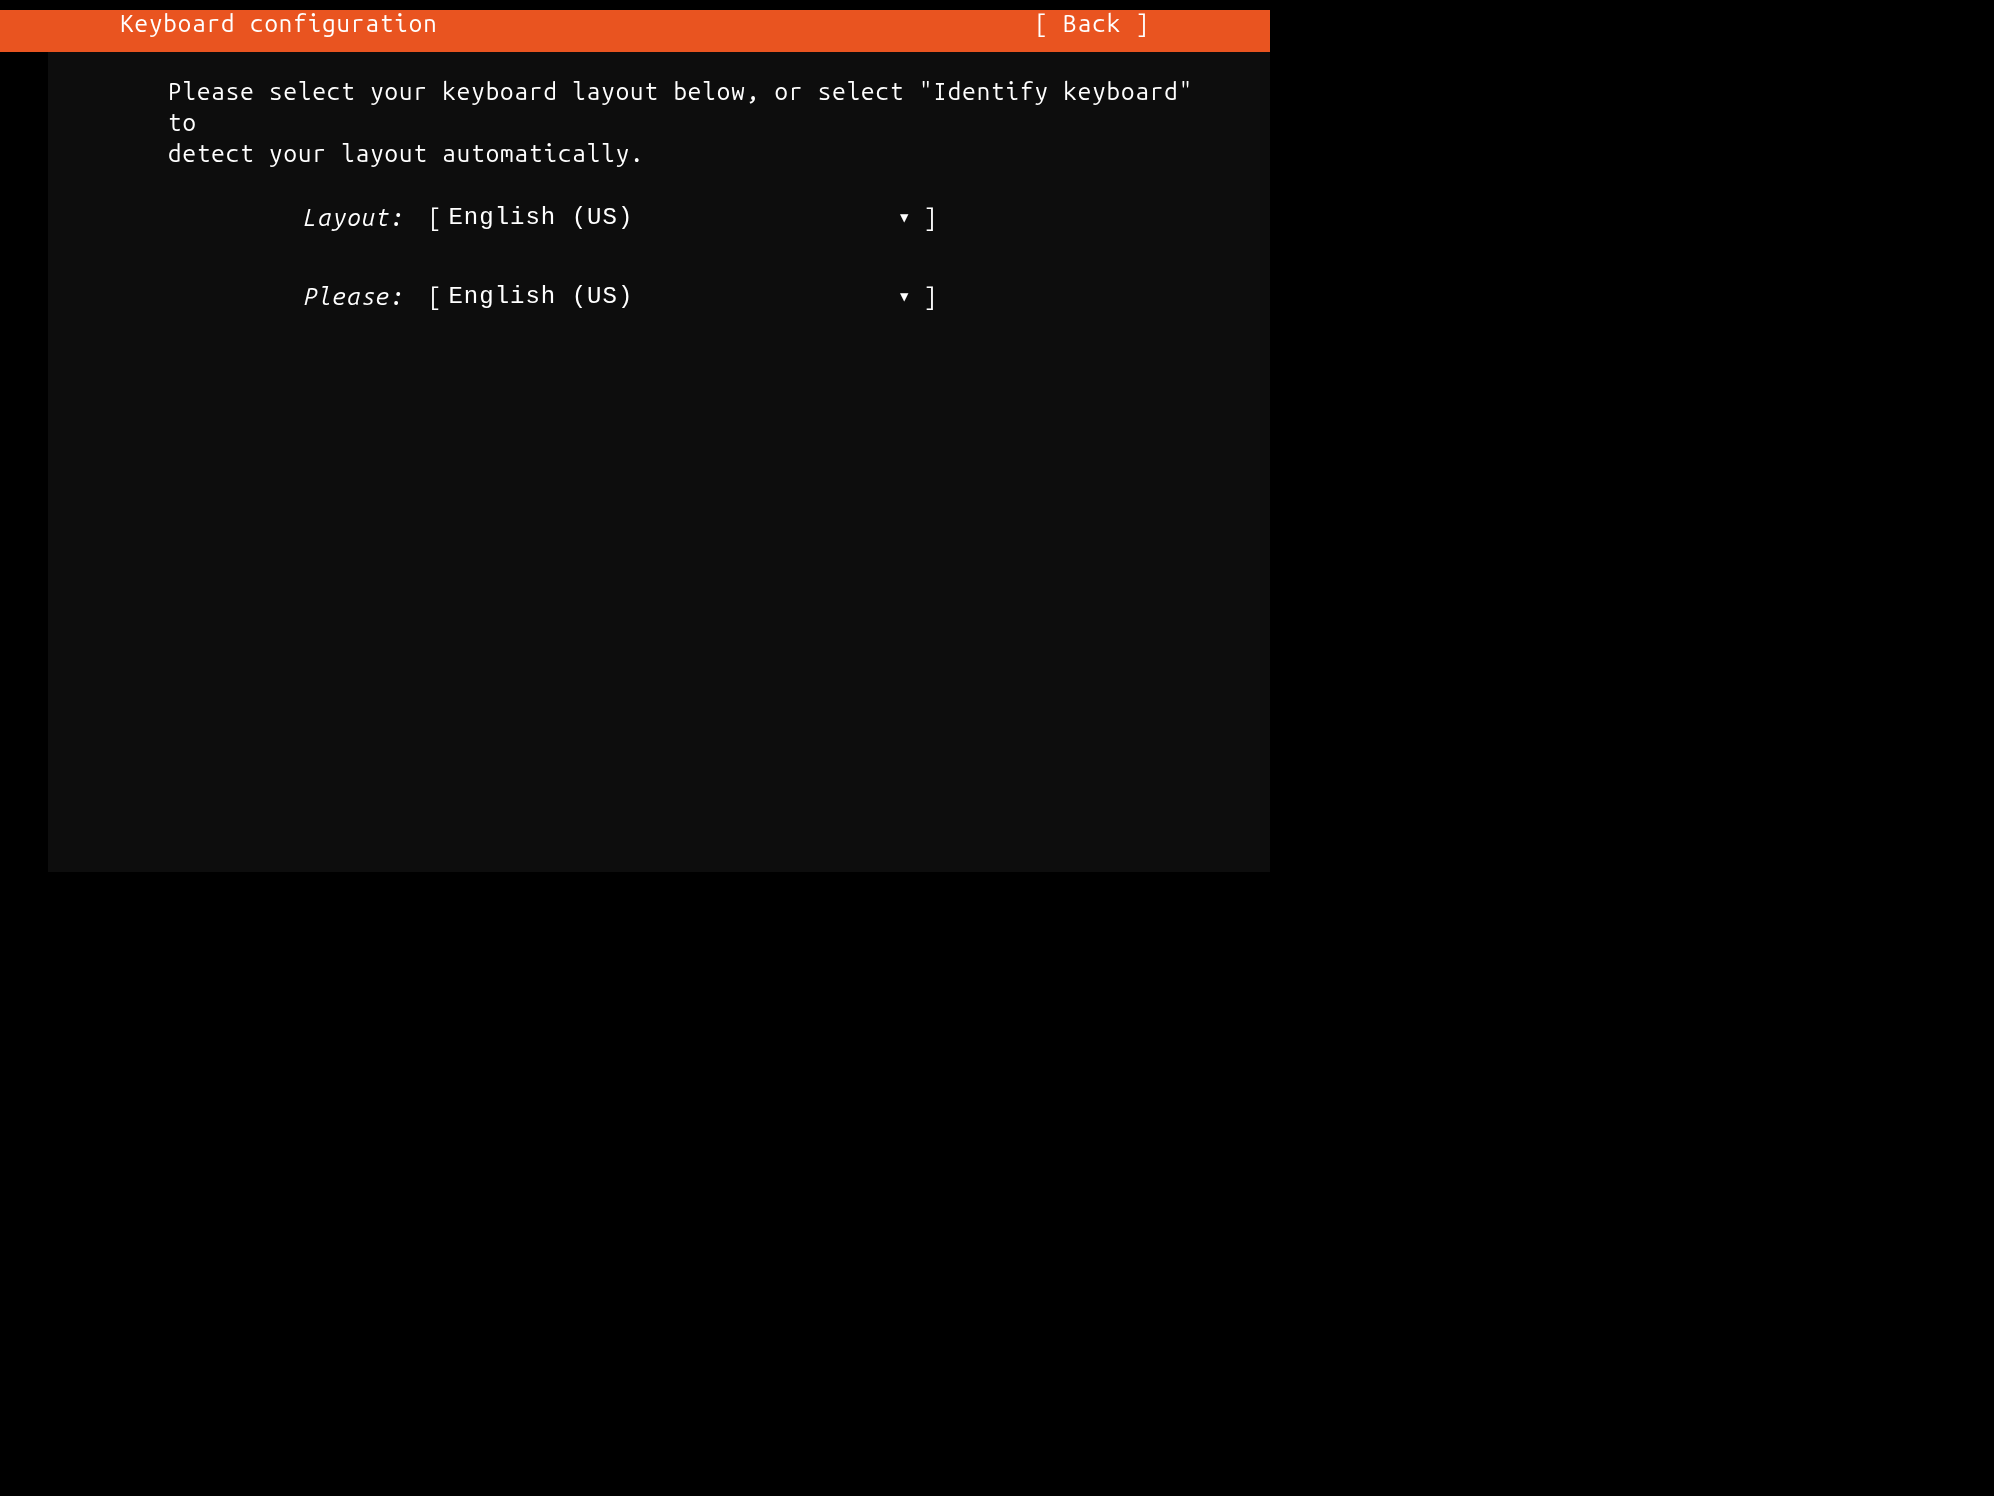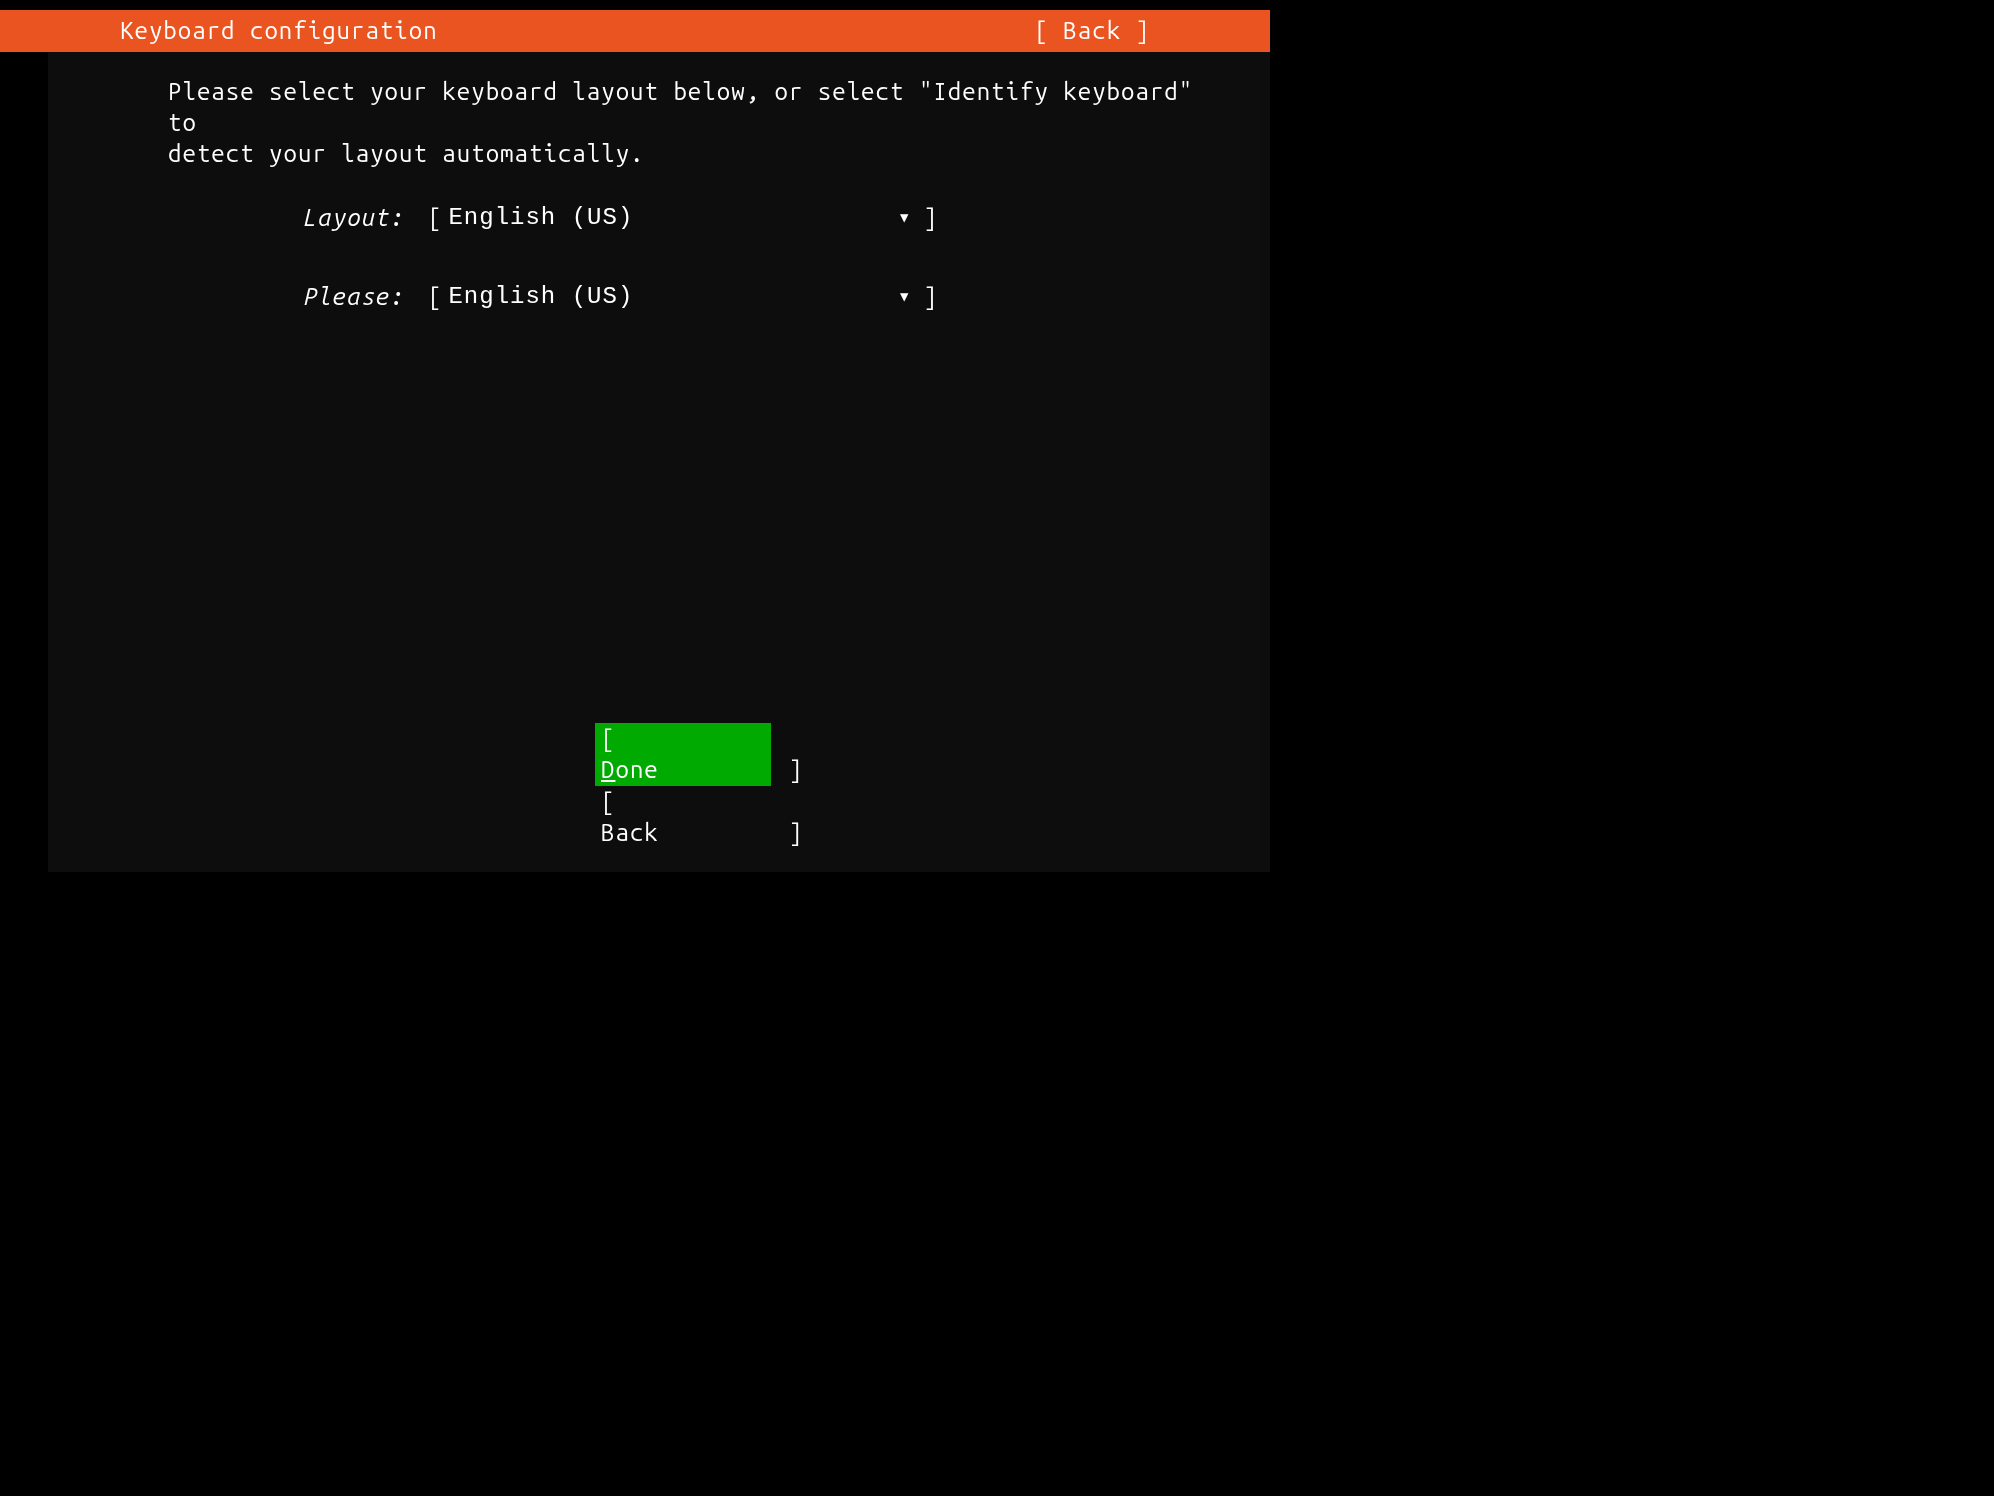--- a/index.html
+++ b/index.html
@@ -21,21 +21,21 @@
       width: 100%;
     }
     
     .header-bar {
       background: #e95420;
       color: #ffffff;
       padding: 13px 120px;
       width: 100%;
       display: flex;
       justify-content: space-between;
-      align-items: center;
+      align-items: flex-end;
       height: 42px;
     }
     
     .header-title {
       letter-spacing: 1px;
     }
     
     .help-button {
       letter-spacing: 1px;
     }
@@ -164,21 +164,17 @@
     <div class="form-label">Please:</div>
     <div class="dropdown-field">
       <span class="dropdown-open-bracket">[</span>
       <span class="dropdown-value">English (US)</span>
       <span class="dropdown-arrow">▼</span>
       <span class="dropdown-close-bracket">]</span>
     </div>
   </div>
 
 
-  <div class="bottom-buttons">
-    <div class="button-row button-done">[ <span class="underline-first">D</span><span>one</span>&nbsp;&nbsp;&nbsp;&nbsp;&nbsp;&nbsp;&nbsp;&nbsp;&nbsp;]</div>
-    <div class="button-row">[ <span>Back</span>&nbsp;&nbsp;&nbsp;&nbsp;&nbsp;&nbsp;&nbsp;&nbsp;&nbsp;]</div>
-  </div>
 
 </div>
 </div>
 
 <div class="bottom-black-bar"></div>
 
 </body></html>

